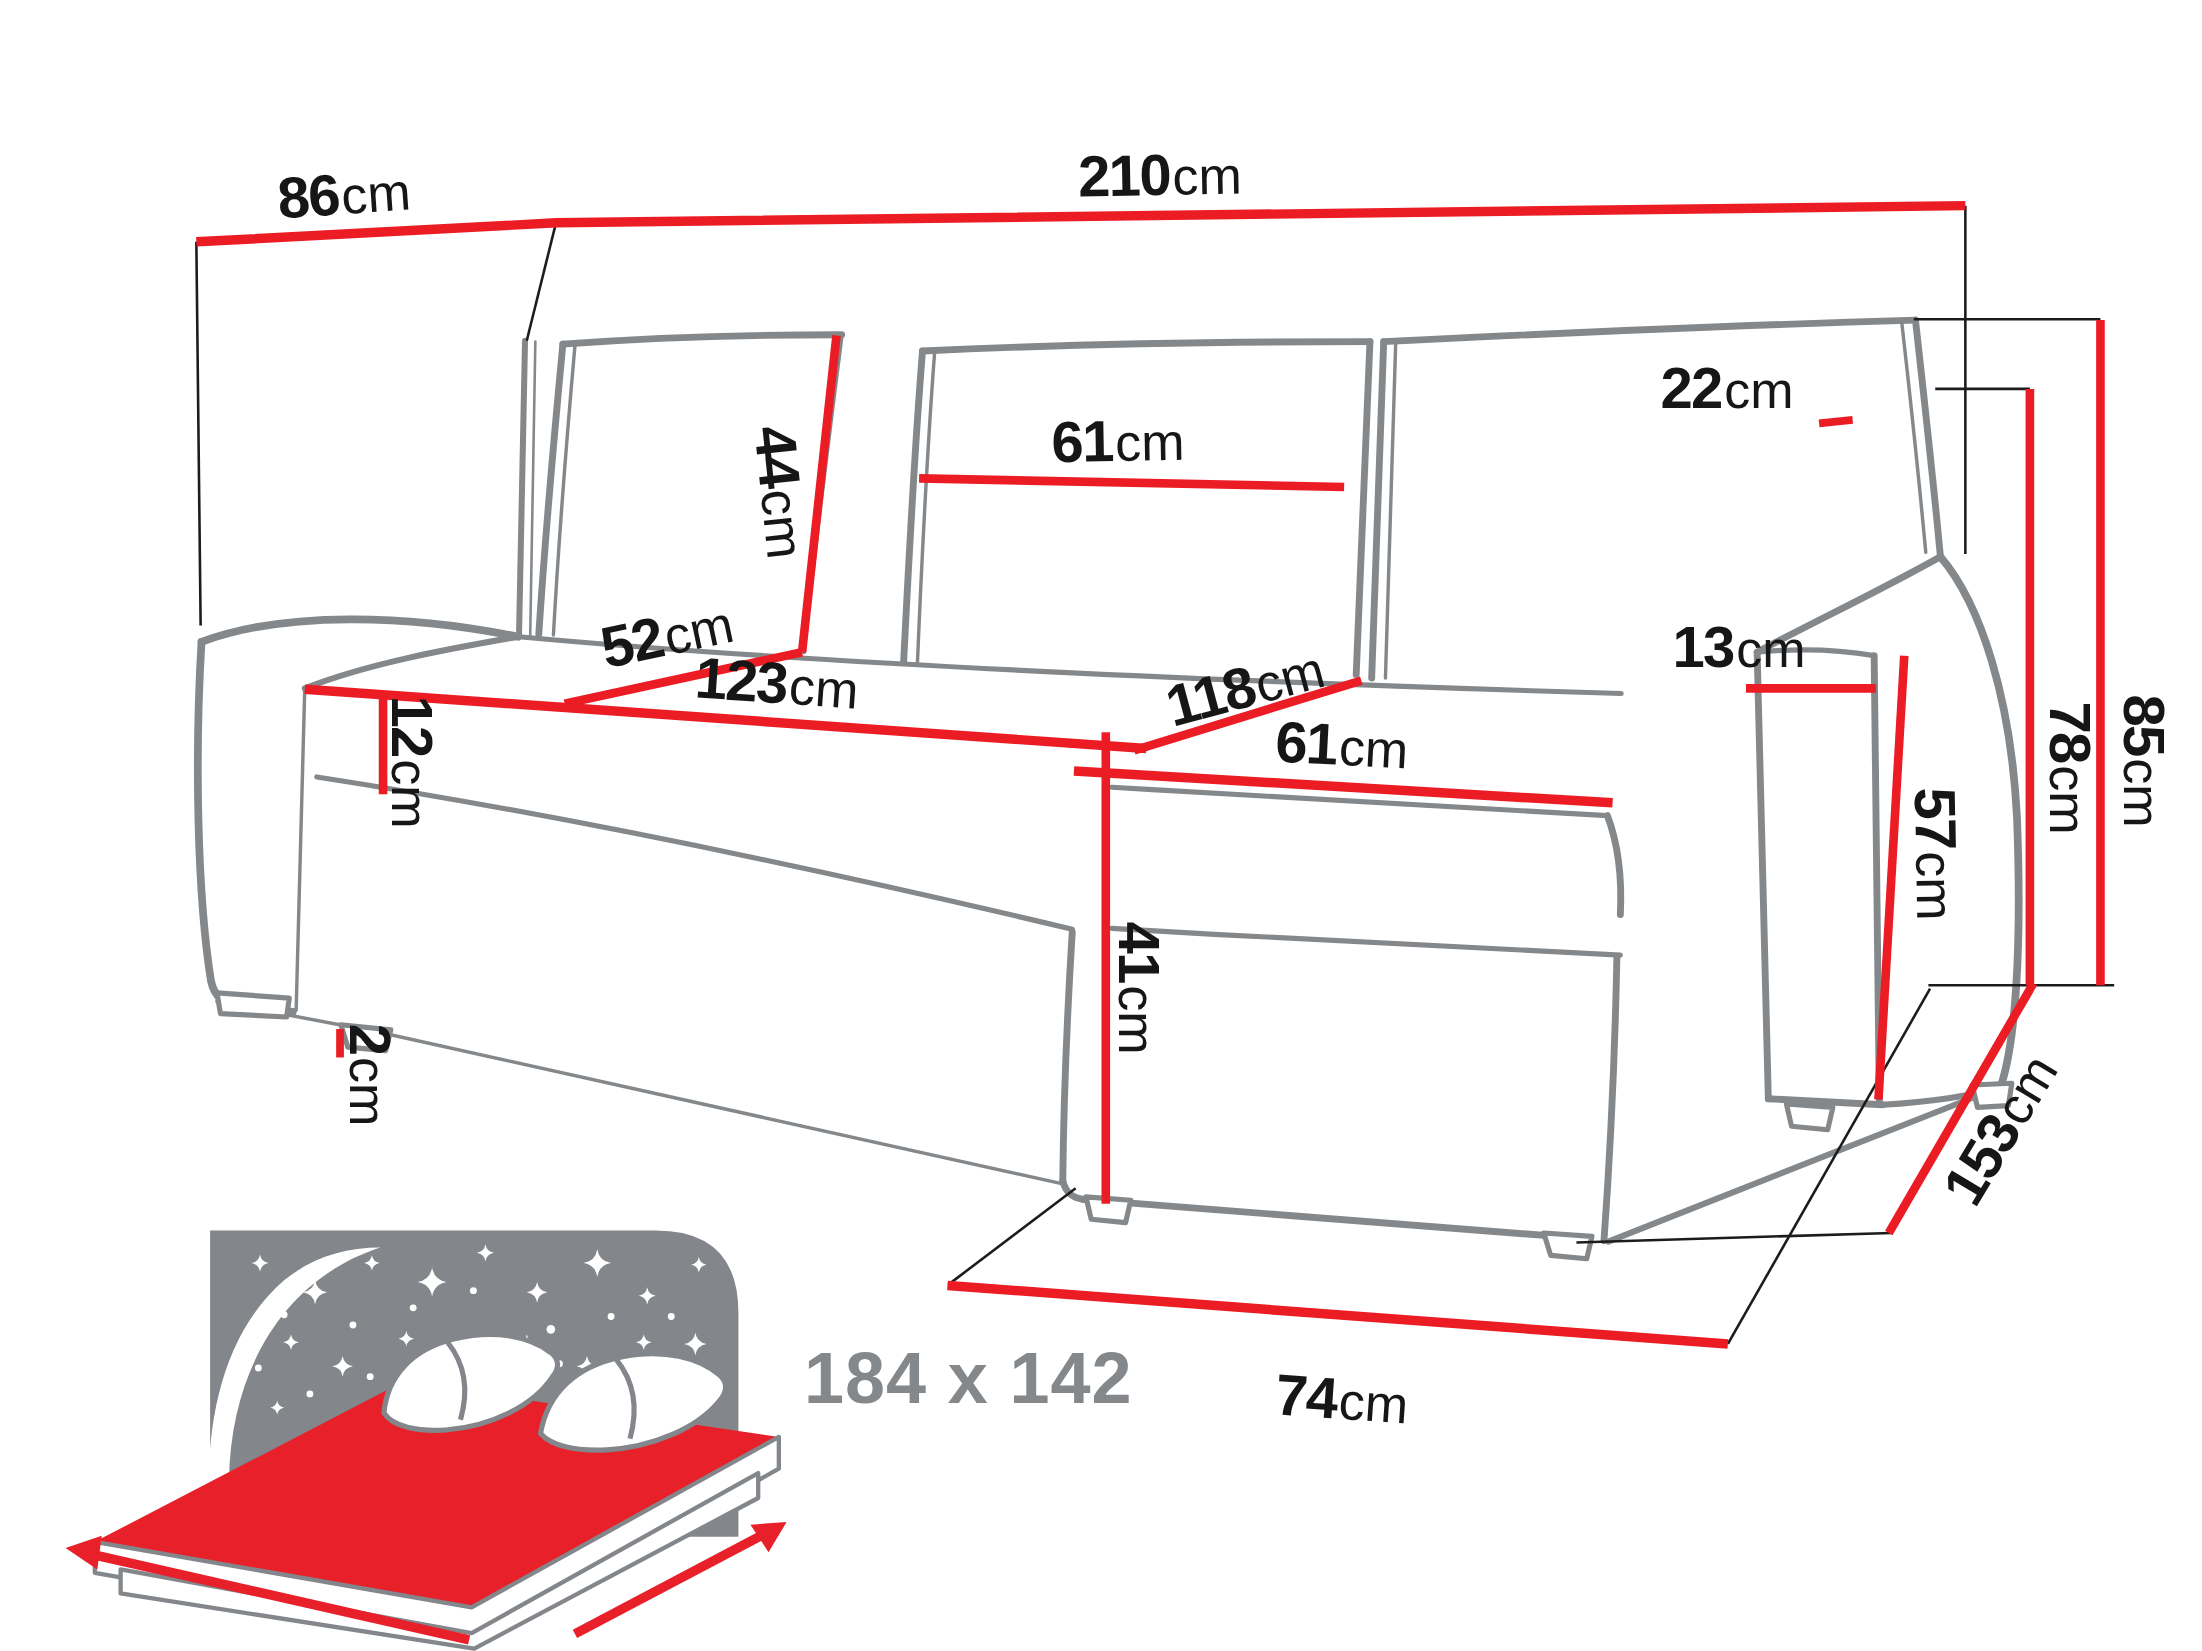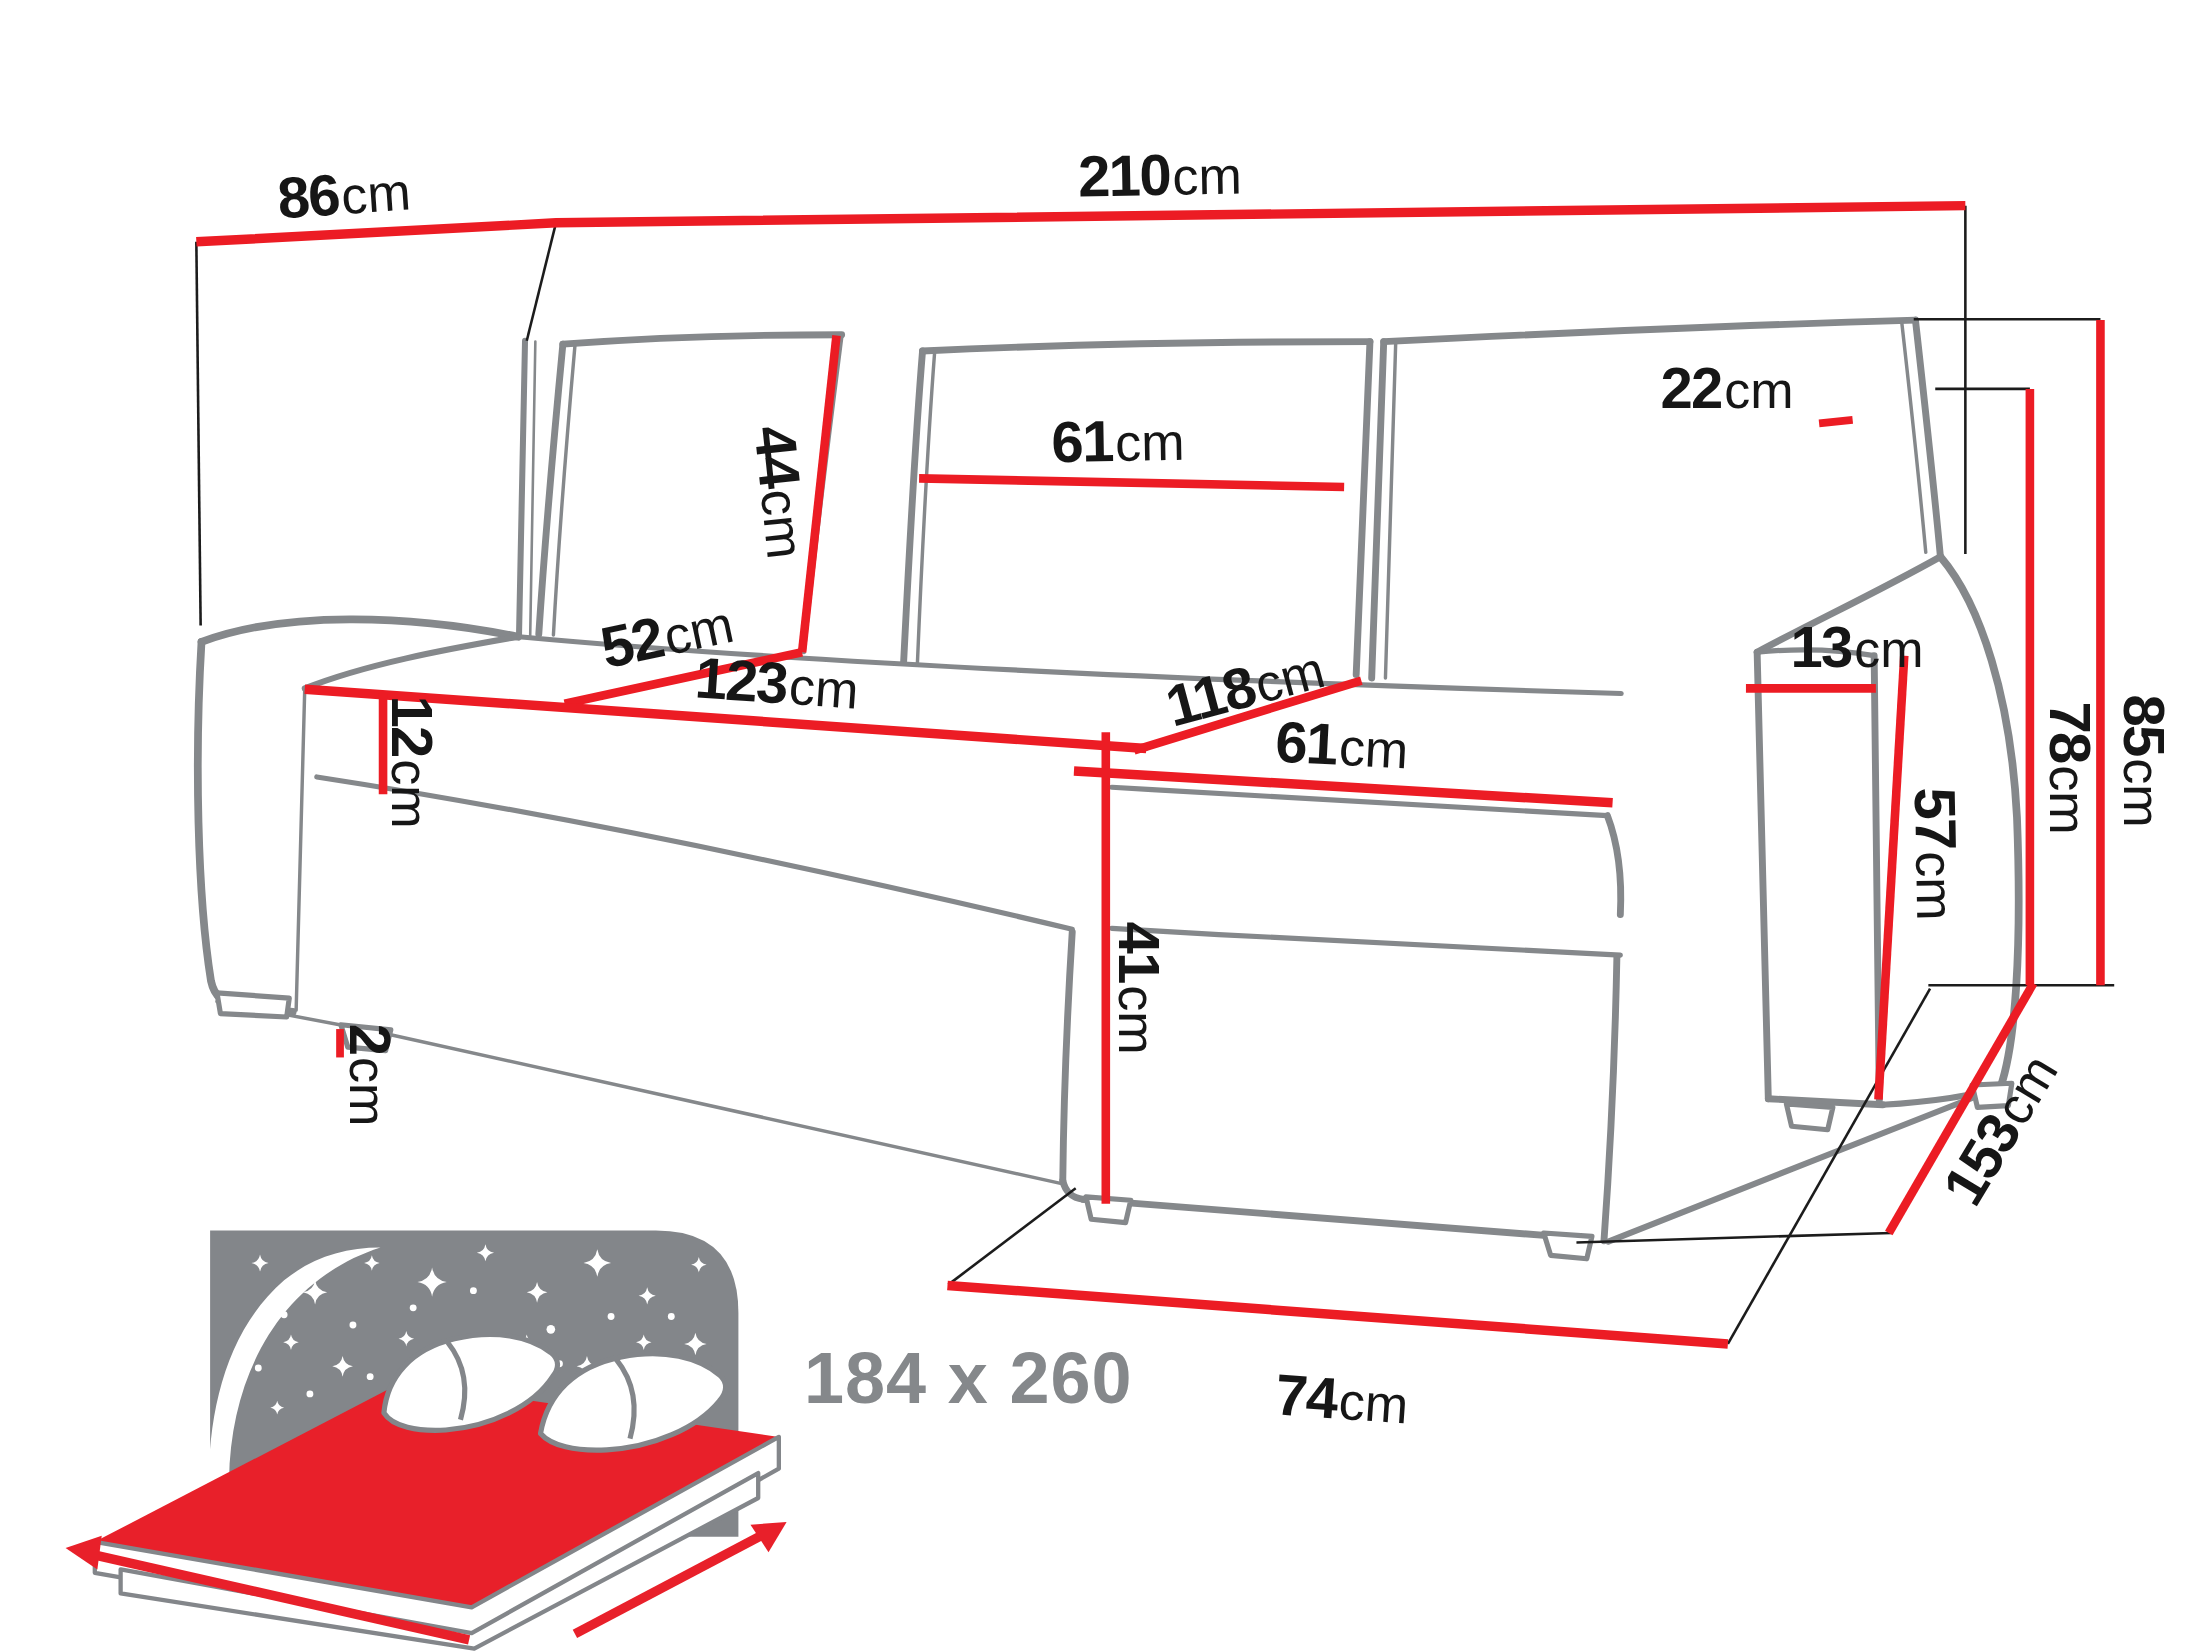--- a/index.html
+++ b/index.html
@@ -204,27 +204,27 @@
 </svg>
 
   <div class="dim" style="left:344px;top:194px;--rot:-4deg"><span class="num">86</span><span class="unit">cm</span></div>
   <div class="dim" style="left:1160px;top:175px;--rot:-1deg"><span class="num">210</span><span class="unit">cm</span></div>
   <div class="dim" style="left:781px;top:492px;--rot:84deg"><span class="num">44</span><span class="unit">cm</span></div>
   <div class="dim" style="left:1118px;top:441px;--rot:-1deg"><span class="num">61</span><span class="unit">cm</span></div>
   <div class="dim" style="left:1727px;top:388px;--rot:0deg"><span class="num">22</span><span class="unit">cm</span></div>
   <div class="dim" style="left:667px;top:635px;--rot:-12deg"><span class="num">52</span><span class="unit">cm</span></div>
   <div class="dim" style="left:777px;top:683px;--rot:4deg"><span class="num">123</span><span class="unit">cm</span></div>
   <div class="dim" style="left:1245px;top:687px;--rot:-15deg"><span class="num">118</span><span class="unit">cm</span></div>
-  <div class="dim" style="left:1857px;top:647px;--rot:0deg"><span class="num">13</span><span class="unit">cm</span></div>
+  <div class="dim" style="left:1739px;top:647px;--rot:0deg"><span class="num">13</span><span class="unit">cm</span></div>
   <div class="dim" style="left:412px;top:762px;--rot:90deg"><span class="num">12</span><span class="unit">cm</span></div>
   <div class="dim" style="left:370px;top:1075px;--rot:90deg"><span class="num">2</span><span class="unit">cm</span></div>
   <div class="dim" style="left:1342px;top:745px;--rot:3deg"><span class="num">61</span><span class="unit">cm</span></div>
   <div class="dim" style="left:1139px;top:988px;--rot:90deg"><span class="num">41</span><span class="unit">cm</span></div>
   <div class="dim" style="left:1342px;top:1399px;--rot:4deg"><span class="num">74</span><span class="unit">cm</span></div>
   <div class="dim" style="left:2000px;top:1129px;--rot:-59deg"><span class="num">153</span><span class="unit">cm</span></div>
   <div class="dim" style="left:1936px;top:854px;--rot:89deg"><span class="num">57</span><span class="unit">cm</span></div>
   <div class="dim" style="left:2070px;top:768px;--rot:90deg"><span class="num">78</span><span class="unit">cm</span></div>
   <div class="dim" style="left:2144px;top:761px;--rot:90deg"><span class="num">85</span><span class="unit">cm</span></div>
 
-  <div id="bed-size">184 x 260</div>
+  <div id="bed-size">184 x 142</div>
 
 </div>
 
 
 </body></html>

